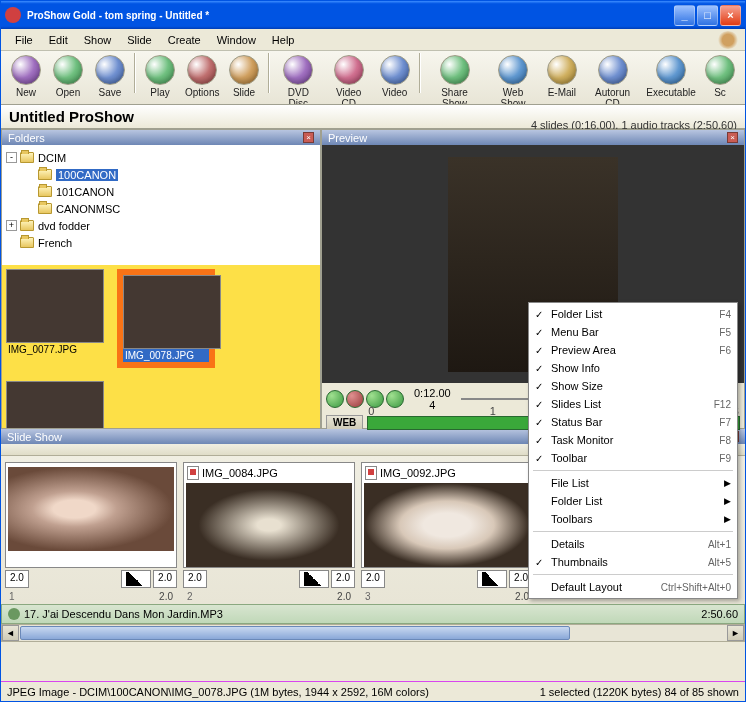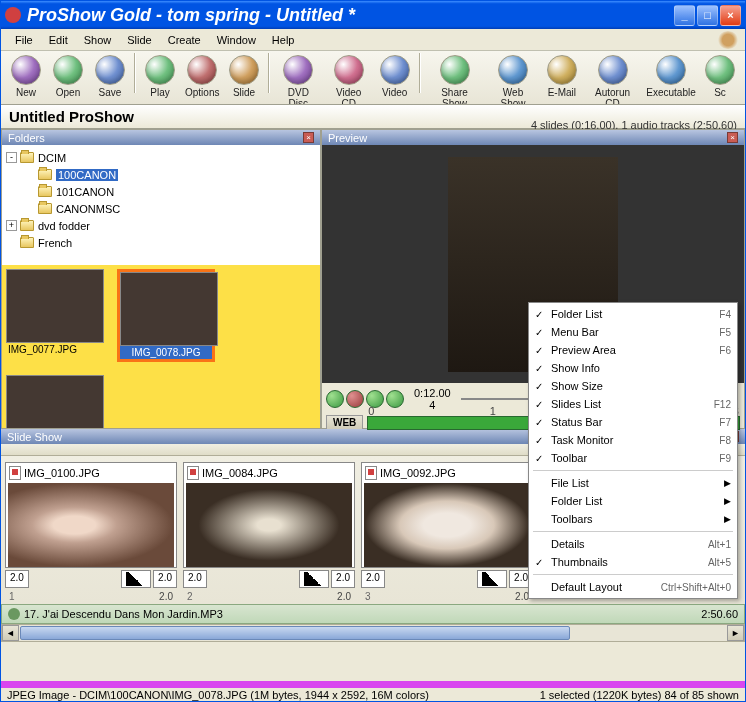--- a/index.html
+++ b/index.html
@@ -1,20 +1,20 @@
 <!DOCTYPE html>
 <html><head>
 <meta charset="utf-8">
 <style>
 * { margin: 0; padding: 0; box-sizing: border-box; font-family: Tahoma, sans-serif; font-size: 11px; }
 body { background: #ece9d8; width: 746px; height: 702px; overflow: hidden; }
 .window { border: 1px solid #0054e3; background: #ece9d8; width: 746px; height: 702px; display: flex; flex-direction: column; }
 .titlebar { background: linear-gradient(to bottom, #3c8cff 0%, #0054e3 10%, #0054e3 90%, #003db5 100%); height: 28px; display: flex; align-items: center; padding: 0 4px; color: white; }
 .titlebar-icon { width: 16px; height: 16px; background: #d04040; border-radius: 50%; margin-right: 6px; }
-.titlebar-text { flex: 1; font-weight: bold; font-size: 18px; font-style: italic; }
+.titlebar-text { flex: 1; font-weight: bold; font-size: 10px; }
 .winbtns { display: flex; gap: 2px; }
 .winbtn { width: 21px; height: 21px; border-radius: 3px; display: flex; align-items: center; justify-content: center; font-weight: bold; color: white; border: 1px solid rgba(255,255,255,0.3); }
 .winbtn.min { background: linear-gradient(#9cc1ff,#2f72e3); }
 .winbtn.max { background: linear-gradient(#9cc1ff,#2f72e3); }
 .winbtn.close { background: linear-gradient(#f5a191,#e23b13); }
 .menubar { background: #ece9d8; height: 22px; display: flex; align-items: center; padding: 0 6px; border-bottom: 1px solid #c0c0b0; position: relative; }
 .menubar span { padding: 2px 8px; }
 .menubar .eye { position: absolute; right: 6px; top: 2px; width: 22px; height: 18px; background: radial-gradient(circle, #d0a060 40%, transparent 70%); border-radius: 50%; }
 .toolbar { background: linear-gradient(#f7f6ee,#e8e5d6); height: 54px; border-bottom: 1px solid #a0a090; display: flex; align-items: flex-start; padding: 2px 4px; overflow: hidden; }
 .tbtn { text-align: center; padding: 2px 4px; min-width: 42px; }
@@ -34,21 +34,21 @@
 .tree { background: #fff; padding: 4px; height: 120px; overflow: hidden; }
 .tree-row { display: flex; align-items: center; height: 17px; white-space: nowrap; }
 .tree-row .exp { width: 11px; height: 11px; border: 1px solid #999; background: #fff; text-align: center; line-height: 9px; font-size: 9px; margin-right: 3px; }
 .tree-row .pad { display: inline-block; }
 .fldico { width: 14px; height: 11px; background: linear-gradient(#fef3ba,#e8c760); border: 1px solid #b89830; border-radius: 1px 1px 0 0; margin-right: 4px; position: relative; }
 .fldico::before { content: ''; position: absolute; top: -3px; left: 0; width: 6px; height: 3px; background: #e8c760; border: 1px solid #b89830; border-bottom: none; }
 .tree-row.sel .lbl { background: #316ac5; color: #fff; padding: 0 2px; }
 .thumbs { background: #fde047; flex: 1; display: flex; flex-wrap: wrap; gap: 13px; padding: 4px; overflow: hidden; align-content: flex-start; }
 .thumb { width: 98px; }
 .thumb .img { width: 98px; height: 74px; background: #443832; border: 1px solid #888; position: relative; }
-.thumb.sel { border: 3px solid #f97316; text-align: center; }
+.thumb.sel { border: 6px solid #f97316; }
 .thumb .cap { font-size: 10px; padding: 1px 2px; white-space: nowrap; overflow: hidden; }
 .thumb.sel .cap { background: #316ac5; color: #fff; }
 .preview { flex: 1; }
 .preview-body { flex: 1; background: #333; display: flex; align-items: center; justify-content: center; position: relative; }
 .preview-img { width: 170px; height: 215px; background: linear-gradient(#4a4238,#2a231e); position: relative; }
 .preview-ctrl { height: 45px; background: #ece9d8; padding: 4px; }
 .pctrls { display: flex; align-items: center; gap: 2px; }
 .pbtn { width: 18px; height: 18px; border-radius: 50%; background: radial-gradient(circle at 30% 30%, #a0e090, #3a9840); border: 1px solid #286830; }
 .pbtn.stop { background: radial-gradient(circle at 30% 30%, #e09090, #983a3a); }
 .ptime { margin-left: 8px; font-size: 10px; }
@@ -74,21 +74,21 @@
 .slide-num { position: absolute; bottom: -16px; left: 4px; font-size: 10px; color: #666; }
 .slide-numdur { position: absolute; bottom: -16px; right: 4px; font-size: 10px; color: #444; }
 .audio-row { height: 20px; background: linear-gradient(#d8e5d0,#c0d8b8); border: 1px solid #8aa880; display: flex; align-items: center; padding: 0 6px; font-size: 10px; }
 .audio-row .aico { width: 12px; height: 12px; background: #6a9860; border-radius: 50%; margin-right: 4px; }
 .audio-row .adur { margin-left: auto; }
 .hscroll { height: 18px; background: #e8e5d6; border: 1px solid #b0ad98; position: relative; }
 .hscroll .thumb { position: absolute; left: 18px; width: 550px; top: 1px; height: 14px; background: linear-gradient(#c8d8f0,#8aa8d8); border: 1px solid #6a88b8; border-radius: 2px; }
 .hscroll .arr { position: absolute; top: 0; width: 17px; height: 16px; background: linear-gradient(#e8e5d6,#d0ccb8); border: 1px solid #999; text-align: center; line-height: 14px; font-size: 9px; }
 .hscroll .arr.l { left: 0; }
 .hscroll .arr.r { right: 0; }
-.statusbar { height: 20px; background: #ece9d8; border-top: 7px solid #d946ef; display: flex; align-items: center; padding: 0 6px; font-size: 10px; }
+.statusbar { height: 20px; background: #ece9d8; border-top: 1px solid #d946ef; display: flex; align-items: center; padding: 0 6px; font-size: 10px; }
 .statusbar .r { margin-left: auto; }
 .context-menu { position: absolute; left: 528px; top: 302px; width: 210px; background: #fff; border: 1px solid #888; box-shadow: 2px 2px 4px rgba(0,0,0,0.3); z-index: 1000; padding: 2px; }
 .cm-row { display: flex; align-items: center; height: 18px; padding: 0 4px 0 20px; position: relative; }
 .cm-row .chk { position: absolute; left: 4px; font-size: 10px; }
 .cm-row .lbl { flex: 1; }
 .cm-row .sc { color: #666; font-size: 10px; }
 .cm-row .arr { font-size: 9px; }
 .cm-sep { height: 1px; background: #ccc; margin: 3px 2px; }
 
 .wed1 { background: linear-gradient(135deg,#5a4a3e 0%, #8a7a68 40%, #3a2e24 100%); }
@@ -289,24 +289,20 @@
 
     <div class="lower">
       <div class="slideshow-hdr">
         <span>Slide Show</span>
         <div class="x"></div>
       </div>
       <div class="timeline-ruler"></div>
       <div class="slides-strip" id="slides">
           <div class="slide">
             <div class="slide-inner">
-              <div class="slide-label">
-                <span class="pageico"></span>
-                <span>IMG_0100.JPG</span>
-              </div>
               <div class="slide-img ring"></div>
             </div>
             <div class="slide-bottom">
               <div class="dur">2.0</div>
               <div class="trans">
                 <div class="transico"></div>
               </div>
               <div class="transdur">2.0</div>
             </div>
             <div class="slide-num">1</div>

